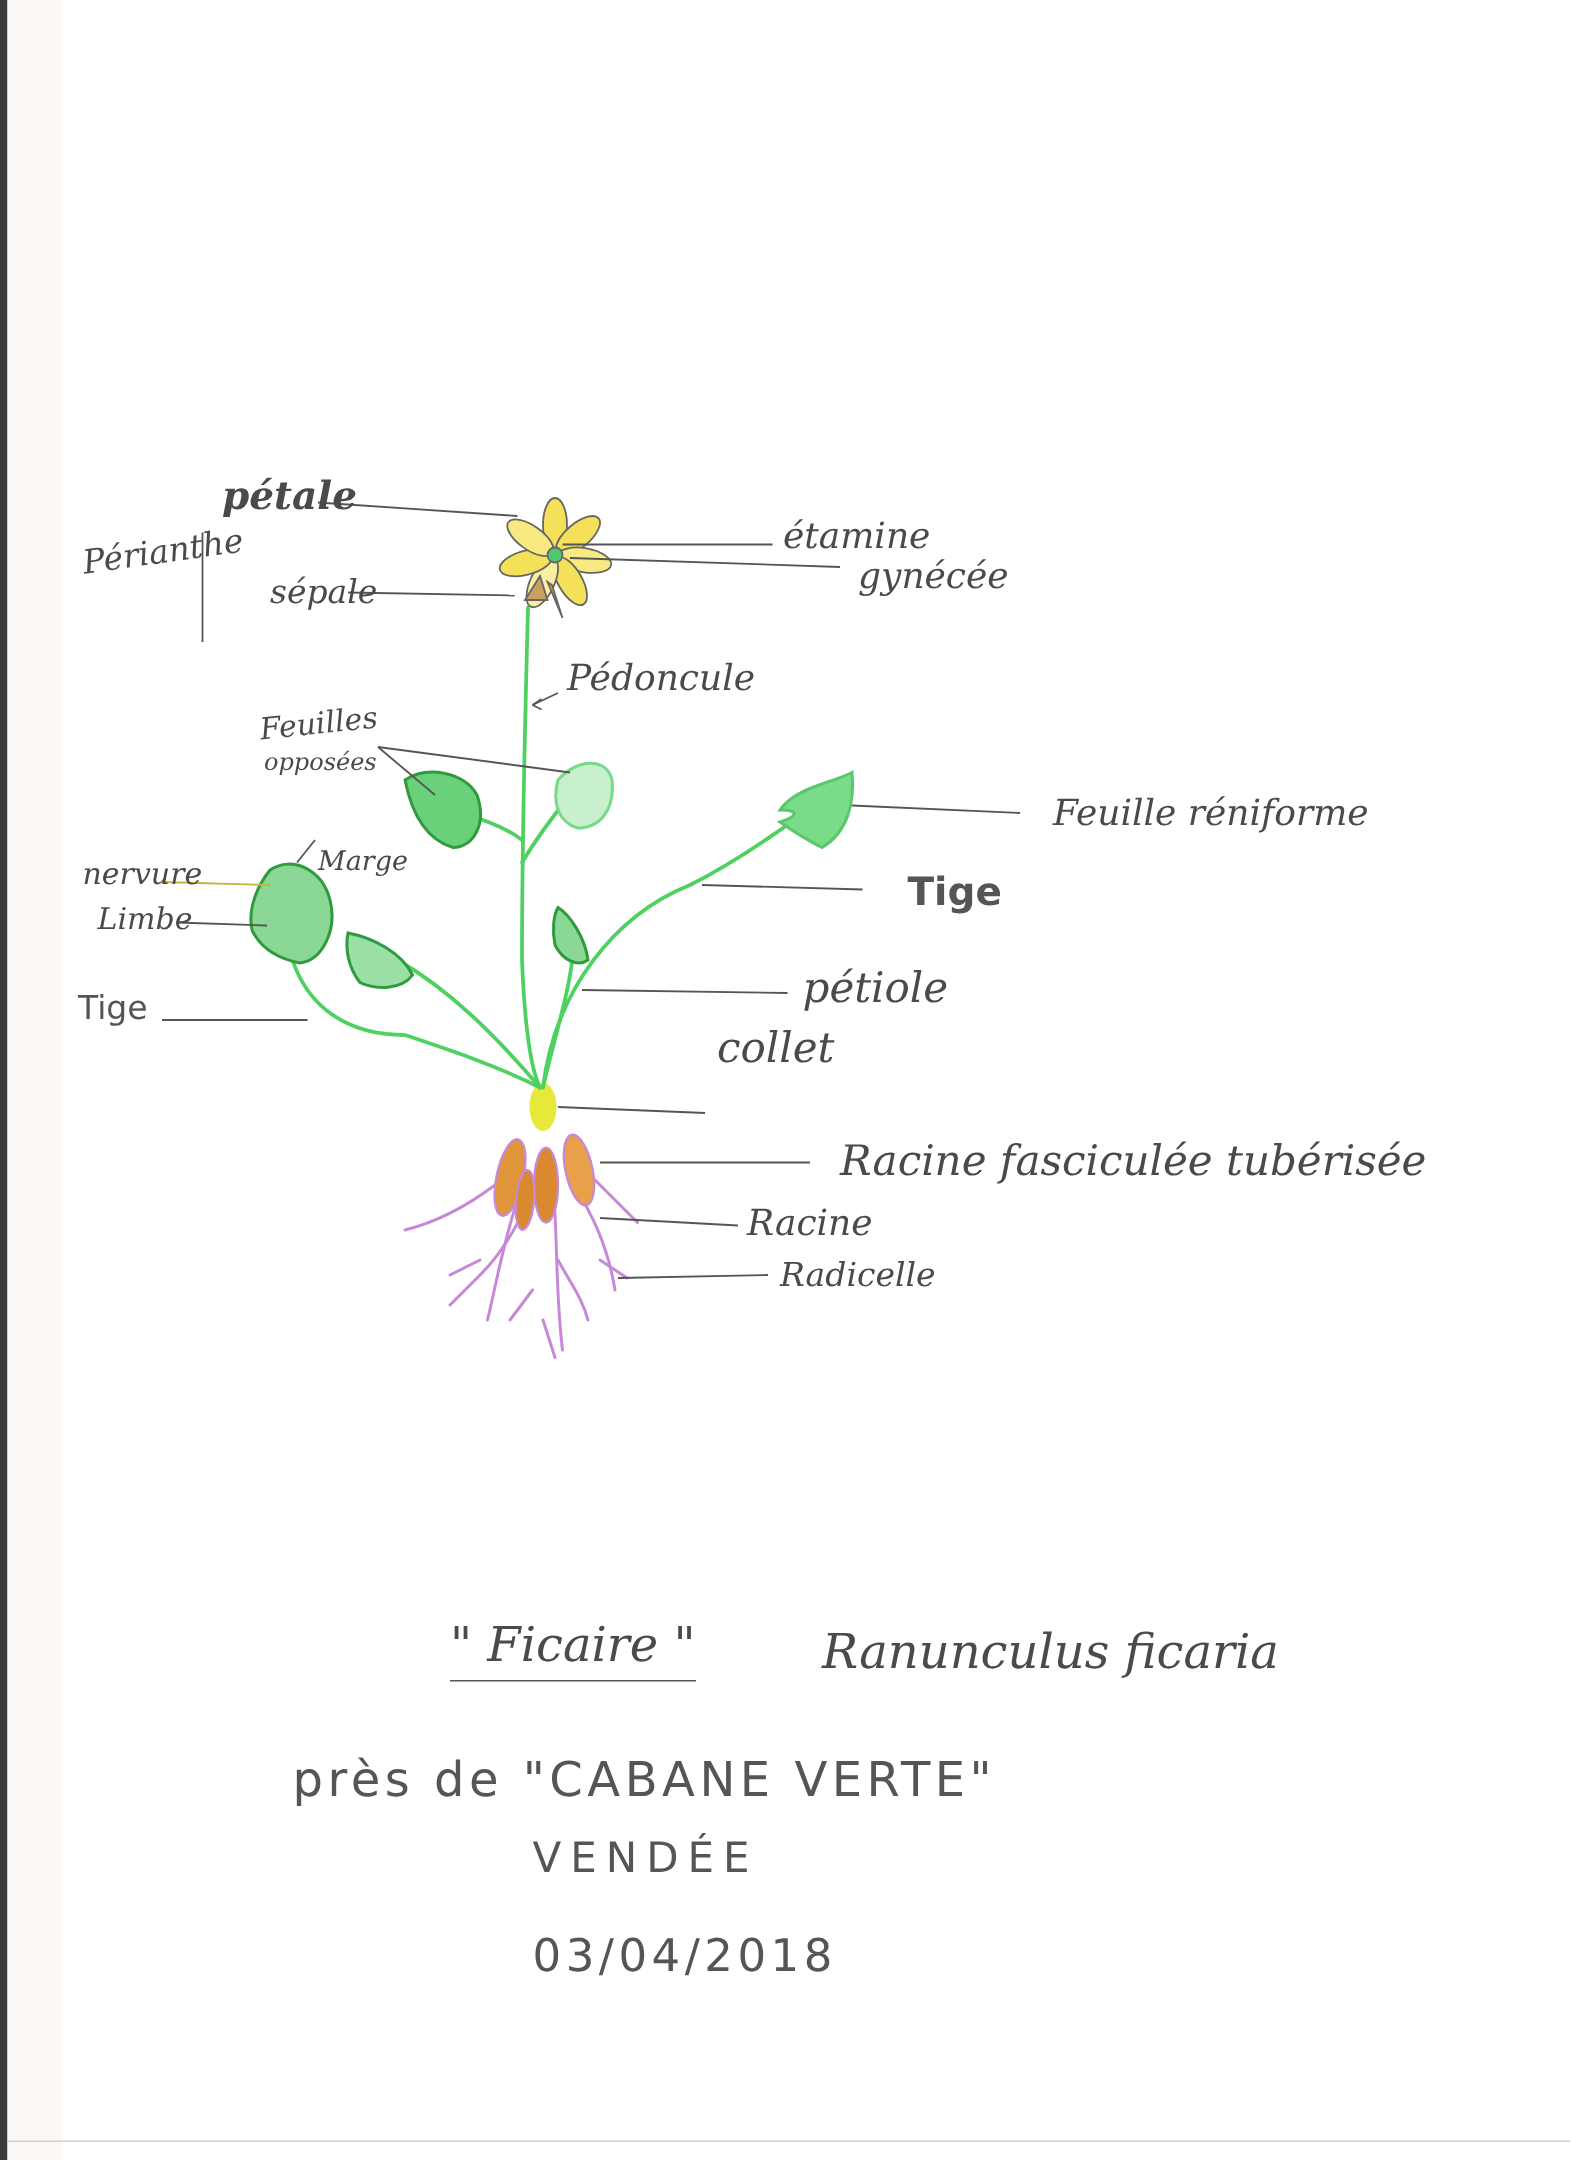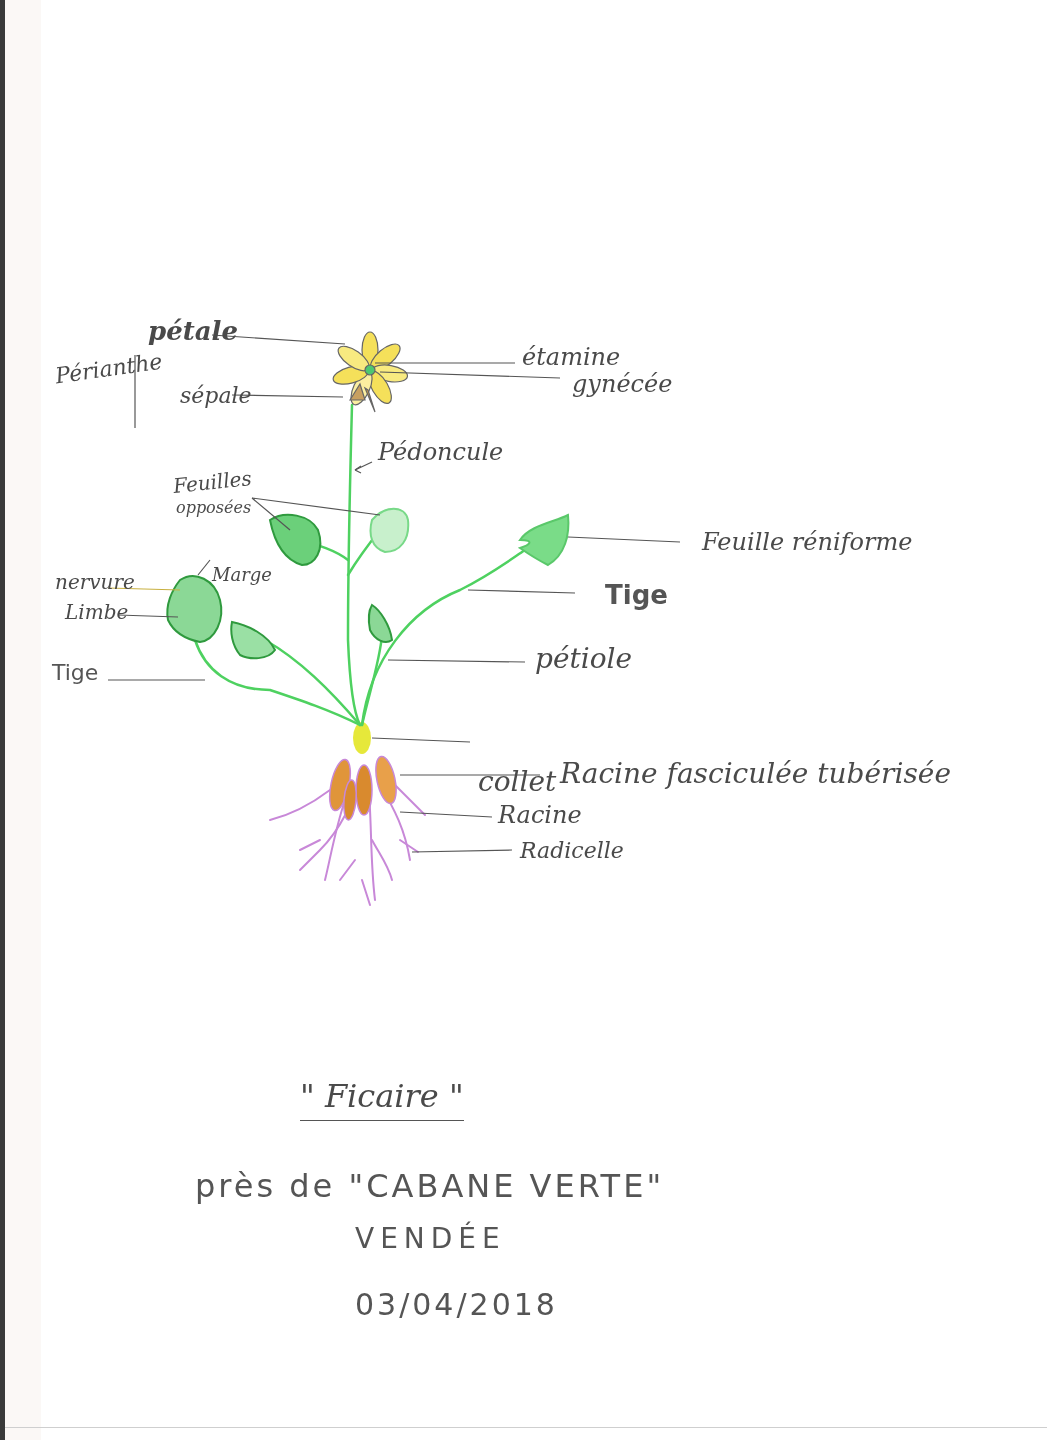--- a/index.html
+++ b/index.html
@@ -117,22 +117,23 @@
   <div class="lbl" style="left:378px;top:440px;font-size:24px;">Pédoncule</div>
   <div class="lbl" style="left:173px;top:472px;font-size:20px;transform:rotate(-6deg);">Feuilles</div>
   <div class="lbl" style="left:176px;top:500px;font-size:16px;">opposées</div>
   <div class="lbl" style="left:212px;top:552px;font-size:18px;margin-top:14px;">Marge</div>
   <div class="lbl" style="left:55px;top:572px;font-size:20px;">nervure</div>
   <div class="lbl" style="left:65px;top:602px;font-size:20px;">Limbe</div>
   <div class="lbl hand" style="left:52px;top:662px;font-size:22px;">Tige</div>
   <div class="lbl" style="left:702px;top:530px;font-size:24px;">Feuille réniforme</div>
   <div class="lbl hand" style="left:605px;top:582px;font-size:26px;font-weight:bold;color:#555;">Tige</div>
   <div class="lbl" style="left:535px;top:645px;font-size:28px;">pétiole</div>
-  <div class="lbl" style="left:478px;top:768px;font-size:28px;">collet</div>
+  <div class="lbl" style="left:478px;top:685px;font-size:28px;">collet</div>
   <div class="lbl" style="left:560px;top:760px;font-size:28px;">Racine fasciculée tubérisée</div>
   <div class="lbl" style="left:498px;top:803px;font-size:24px;">Racine</div>
   <div class="lbl" style="left:520px;top:840px;font-size:22px;">Radicelle</div>
 
   <div class="lbl title-u" style="left:300px;top:1080px;font-size:32px;">" Ficaire "</div>
+  <div class="lbl" style="left:548px;top:1085px;font-size:32px;">Ranunculus ficaria</div>
   <div class="lbl hand" style="left:195px;top:1170px;font-size:32px;letter-spacing:3px;">près de "CABANE VERTE"</div>
   <div class="lbl hand" style="left:355px;top:1225px;font-size:28px;letter-spacing:6px;">VENDÉE</div>
   <div class="lbl hand" style="left:355px;top:1290px;font-size:30px;letter-spacing:3px;">03/04/2018</div>
 </div>
 
 </body></html>

